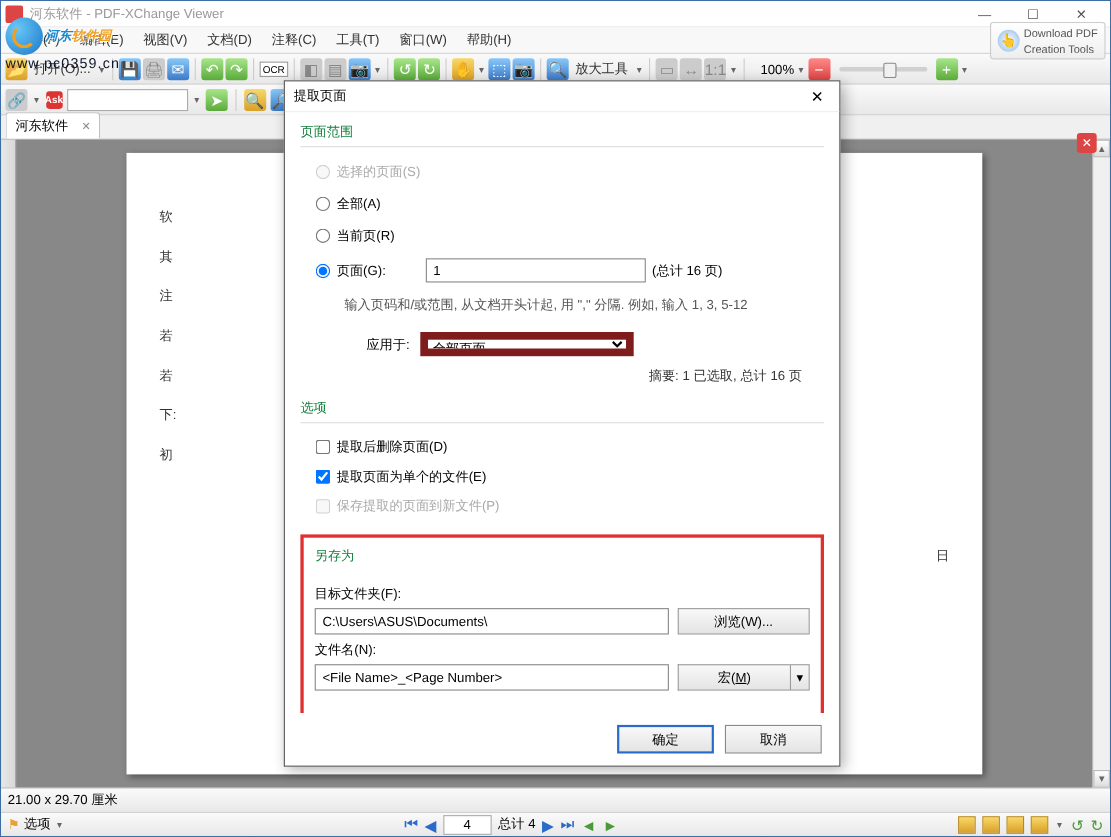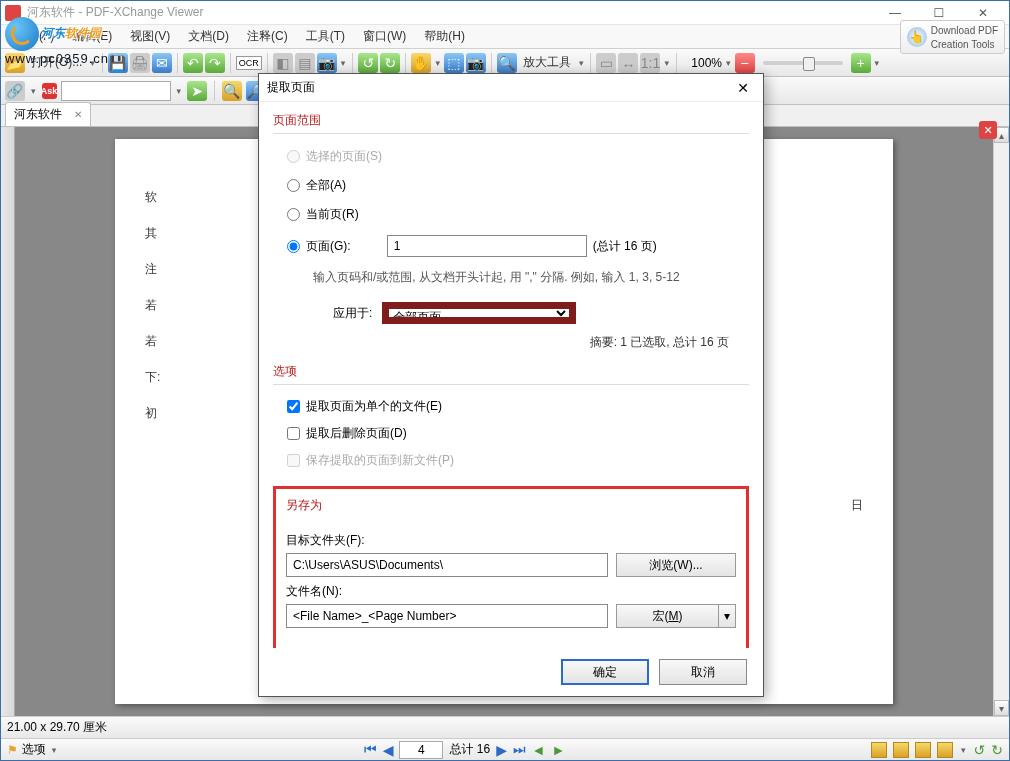--- a/index.html
+++ b/index.html
@@ -48,21 +48,21 @@
 .nav .navic{color:#2a6ac8;font-size:14px}
 .nav .navic.g{color:#4a9a3a}
 .nav .pgin{width:44px;height:18px;border:1px solid #aaa;text-align:center;background:#fff}
 .nav .rt{display:flex;align-items:center;gap:6px}
 .nav .layic{width:16px;height:16px;background:linear-gradient(#f8d868,#d8a028);border:1px solid #b88820}
 .dialog{position:absolute;left:257px;top:72px;width:506px;height:624px;background:#fff;border:1px solid #555;box-shadow:3px 3px 12px rgba(0,0,0,.3);display:flex;flex-direction:column}
 .dlg-t{height:28px;display:flex;align-items:center;padding:0 8px;border-bottom:1px solid #eee}
 .dlg-t .dcl{margin-left:auto;width:24px;height:20px;display:flex;align-items:center;justify-content:center;font-size:14px}
 .dlg-b{flex:1;padding:10px 14px;overflow:auto}
 .fs{border:none;margin-bottom:12px}
-.fs-l{color:#b91c1c;padding-bottom:4px;border-bottom:1px solid #ddd;display:block;margin-bottom:8px}
+.fs-l{color:#15803d;padding-bottom:4px;border-bottom:1px solid #ddd;display:block;margin-bottom:8px}
 .radrow{display:flex;align-items:center;gap:6px;padding:6px 0 6px 14px}
 .radrow input[type=radio]{width:13px;height:13px}
 .radrow.dis{color:#aaa}
 .radrow .pagein{width:200px;height:22px;border:1px solid #888;padding:0 6px;margin-left:30px}
 .hint{color:#555;padding:6px 0 6px 40px;font-size:12px}
 .applrow{display:flex;align-items:center;gap:10px;padding:10px 0 6px 60px}
 .applrow select{width:194px;height:22px;border:7px solid #7f1d1d;background:#fff}
 .summ{text-align:right;padding:4px 20px 0 0;color:#333}
 .chkrow{display:flex;align-items:center;gap:6px;padding:5px 0 5px 14px}
 .chkrow.dis{color:#aaa}
@@ -207,21 +207,21 @@
 </div>
 
 <div class="nav">
   <span class="flag">⚑</span>
   <span>选项</span>
     <span class="drop">▾</span>
   <div class="cent">
     <span class="navic">⏮</span>
     <span class="navic">◀</span>
     <input class="pgin" value="4" style="">
-    <span>总计 16</span>
+    <span>总计 4</span>
     <span class="navic">▶</span>
     <span class="navic">⏭</span>
     <span class="navic g">◄</span>
     <span class="navic g">►</span>
   </div>
   <div class="rt">
     <span class="layic"></span>
     <span class="layic"></span>
     <span class="layic"></span>
     <span class="layic"></span>
@@ -261,26 +261,26 @@
       <div class="applrow">
         <span>应用于:</span>
         <select><option>全部页面</option></select>
       </div>
       <div class="summ">摘要: 1 已选取, 总计 16 页</div>
     </div>
 
     <div class="fs">
       <span class="fs-l">选项</span>
       <label class="chkrow">
+          <input type="checkbox" style="">
+          <span>提取后删除页面(D)</span>
+        </label>
+      <label class="chkrow">
           <input type="checkbox" checked="" style="">
           <span>提取页面为单个的文件(E)</span>
-        </label>
-      <label class="chkrow">
-          <input type="checkbox" style="">
-          <span>提取后删除页面(D)</span>
         </label>
       <label class="chkrow dis">
           <input type="checkbox" disabled="" style="">
           <span>保存提取的页面到新文件(P)</span>
         </label>
     </div>
 
     <div class="redbox">
       <span class="fs-l" style="border:none">另存为</span>
       <div class="lblrow">目标文件夹(F):</div>

